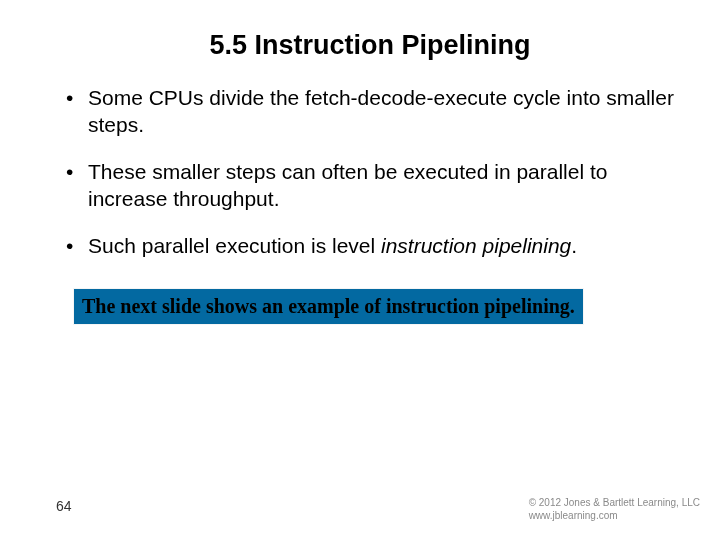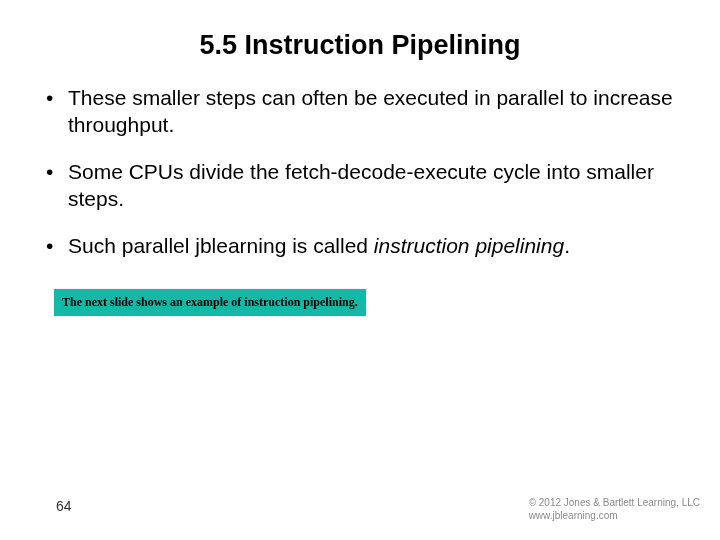--- a/index.html
+++ b/index.html
@@ -8,21 +8,21 @@
     height: 540px;
     background: #ffffff;
     font-family: Arial, Helvetica, sans-serif;
     color: #000;
     position: relative;
     overflow: hidden;
   }
   .slide {
     width: 100%;
     height: 100%;
-    padding: 24px 36px 0 36px;
+    padding: 24px 36px 0 56px;
     position: relative;
   }
   .title {
     text-align: center;
     font-size: 27px;
     font-weight: bold;
     margin-bottom: 24px;
     margin-top: 6px;
   }
   ul.bullets {
@@ -41,24 +41,24 @@
     position: absolute;
     left: 4px;
     top: 0;
     font-size: 21px;
   }
   .italic { font-style: italic; margin-top: 32px; }
   .note-box {
     margin: 10px 0 0 18px;
     padding: 6px 8px 6px 8px;
     font-family: "Times New Roman", Times, serif;
-    font-size: 12px;
+    font-size: 20px;
     font-weight: bold;
     display: inline-block;
-    background: #14b8a6;
+    background: #0369a1;
     box-shadow: 0 0 0 1px rgba(0,0,0,0.04);
   }
   .page-number {
     position: absolute;
     left: 56px;
     bottom: 26px;
     font-size: 14px;
     color: #333;
   }
   .copyright {
@@ -72,27 +72,27 @@
 </style>
 </head>
 <body>
 
 <div class="slide">
 
   <h1 class="title">5.5 Instruction Pipelining</h1>
 
   <ul class="bullets">
     <li>
+      <span>Some CPUs divide the fetch-decode-execute cycle into smaller steps.</span><span class="italic"></span><span></span><span class="italic"></span><span></span>
+    </li>
+    <li>
       <span>These smaller steps can often be executed in parallel to increase throughput.</span><span class="italic"></span><span></span><span class="italic"></span><span></span>
     </li>
     <li>
-      <span>Some CPUs divide the fetch-decode-execute cycle into smaller steps.</span><span class="italic"></span><span></span><span class="italic"></span><span></span>
-    </li>
-    <li>
-      <span>Such parallel jblearning is called </span><span class="italic">instruction pipelining</span><span></span><span class="italic"></span><span>.</span>
+      <span>Such parallel execution is level </span><span class="italic">instruction pipelining</span><span></span><span class="italic"></span><span>.</span>
     </li>
   </ul>
 
   <div class="note-box">The next slide shows an example of instruction pipelining.</div>
 
   <div class="page-number">64</div>
 
   <div class="copyright">
     <div>© 2012 Jones &amp; Bartlett Learning, LLC</div>
     <div>www.jblearning.com</div>

